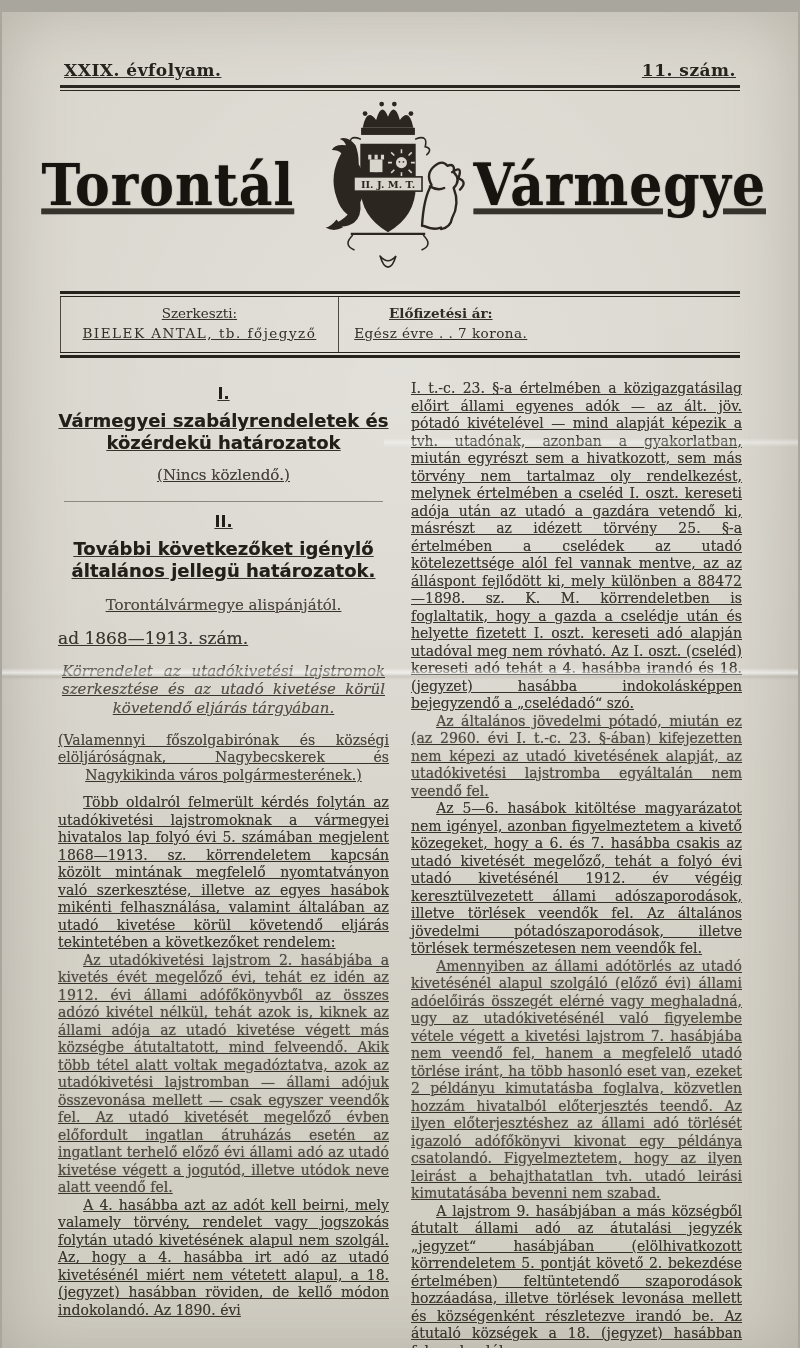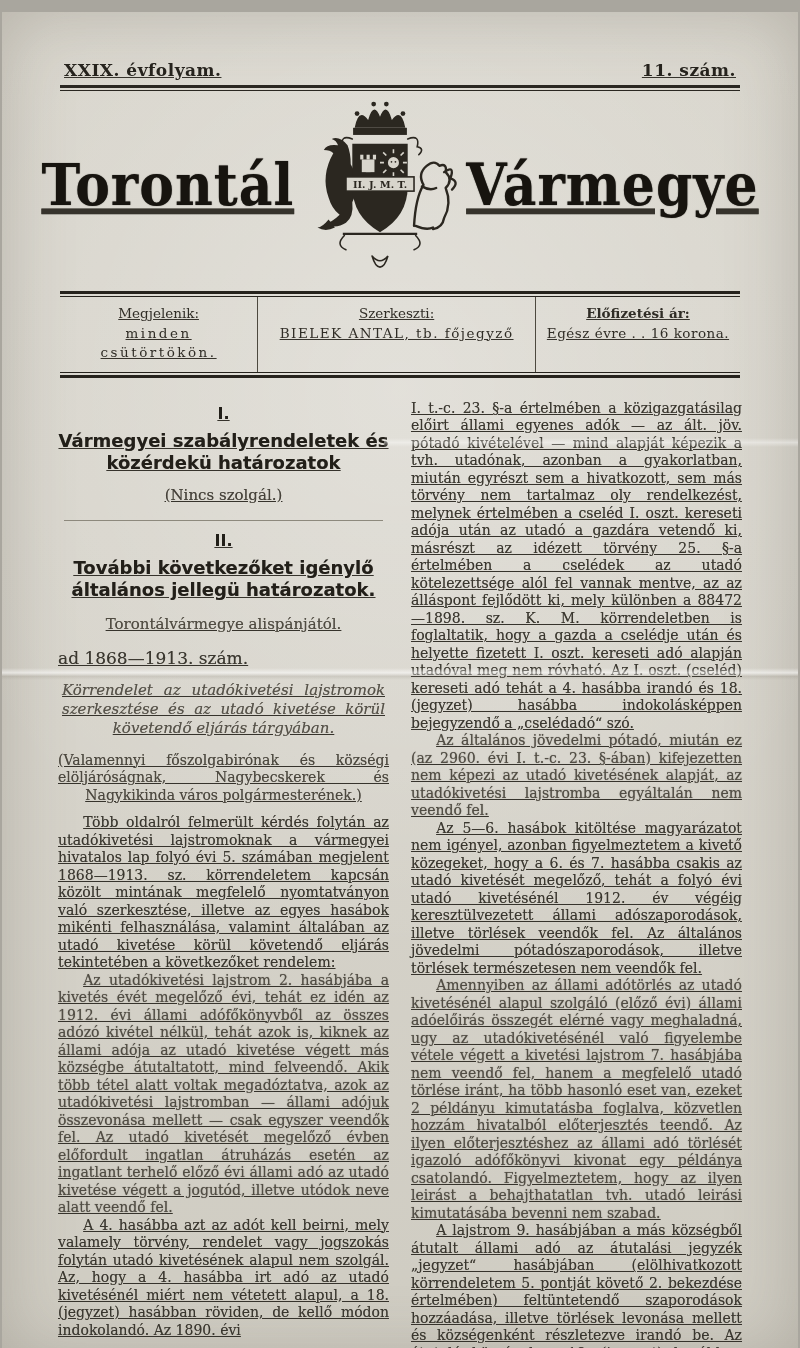--- a/index.html
+++ b/index.html
@@ -28,21 +28,21 @@
     display:flex; justify-content:space-between; align-items:baseline;
     padding:48px 62px 0 62px;
     font-weight:bold; font-size:17px; letter-spacing:0.5px; color:#26231d;
   }
   .header-rule {
     margin:5px 58px 0 58px; height:6px;
     border-top:3px solid #2a2721; border-bottom:1px solid #2a2721;
   }
 
   
-  .masthead { display:flex; align-items:center; justify-content:center; height:182px; padding:0 40px; margin-top:2px; }
+  .masthead { display:flex; align-items:center; justify-content:center; height:182px; padding:0 32px; margin-top:2px; }
   .masthead-title {
     flex:1; text-align:center;
     font-family:"DejaVu Serif", serif; font-weight:bold;
     font-size:52px; letter-spacing:1px; color:#17140f;
     text-shadow:0 0 1px rgba(23,20,15,0.7);
     transform:scaleY(1.12);
   }
   .crest { width:172px; height:182px; flex:0 0 auto; }
 
   .subtitle {
@@ -149,41 +149,37 @@
 
       <path d="M58 178 h94" stroke="#2b2720" stroke-width="3"></path>
     </svg>
 
     <div class="masthead-title">Vármegye</div>
   </div>
 
 
   <div class="info-bar">
     <div class="info-inner">
-      <div class="info-cell cell-publishes">
-        <span class="info-label">Megjelenik:</span>
-        <span class="info-value">minden csütörtökön.</span>
-      </div>
       <div class="info-cell cell-editor">
         <span class="info-label">Szerkeszti:</span>
         <span class="info-value">BIELEK ANTAL, tb. főjegyző</span>
       </div>
       <div class="info-cell cell-subscription">
         <span class="info-label">Előfizetési ár:</span>
-        <span class="info-value">Egész évre . . 16 korona.</span>
+        <span class="info-value">Egész évre . . 7 korona.</span>
       </div>
     </div>
   </div>
 
   <div class="body-cols">
 
     <div class="col col-left">
       <div class="section-numeral">I.</div>
       <div class="section-title">Vármegyei szabályrendeletek és közérdekü határozatok</div>
-      <div class="note-line">(Nincs szolgál.)</div>
+      <div class="note-line">(Nincs közlendő.)</div>
       <hr class="col-rule">
       <div class="section-numeral">II.</div>
       <div class="section-title">További következőket igénylő általános jellegü határozatok.</div>
       <div class="source-line">Torontálvármegye alispánjától.</div>
       <div class="ref-number">ad 1868—1913. szám.</div>
       <div class="decree-title">Körrendelet az utadókivetési lajstromok szerkesztése és az utadó kivetése körül követendő eljárás tárgyában.</div>
       <div class="addressees">(Valamennyi főszolgabirónak és községi elöljáróságnak, Nagybecskerek és Nagykikinda város polgármesterének.)</div>
       <p class="body-para">Több oldalról felmerült kérdés folytán az utadókivetési lajstromoknak a vármegyei hivatalos lap folyó évi 5. számában megjelent 1868—1913. sz. körrendeletem kapcsán közölt mintának megfelelő nyomtatványon való szerkesztése, illetve az egyes hasábok mikénti felhasználása, valamint általában az utadó kivetése körül követendő eljárás tekintetében a következőket rendelem:</p>
       <p class="body-para faded">Az utadókivetési lajstrom 2. hasábjába a kivetés évét megelőző évi, tehát ez idén az 1912. évi állami adófőkönyvből az összes adózó kivétel nélkül, tehát azok is, kiknek az állami adója az utadó kivetése végett más községbe átutaltatott, mind felveendő. Akik több tétel alatt voltak megadóztatva, azok az utadókivetési lajstromban — állami adójuk összevonása mellett — csak egyszer veendők fel. Az utadó kivetését megelőző évben előfordult ingatlan átruházás esetén az ingatlant terhelő előző évi állami adó az utadó kivetése végett a jogutód, illetve utódok neve alatt veendő fel.</p>
       <p class="body-para">A 4. hasábba azt az adót kell beirni, mely valamely törvény, rendelet vagy jogszokás folytán utadó kivetésének alapul nem szolgál. Az, hogy a 4. hasábba irt adó az utadó kivetésénél miért nem vétetett alapul, a 18. (jegyzet) hasábban röviden, de kellő módon indokolandó. Az 1890. évi</p>

